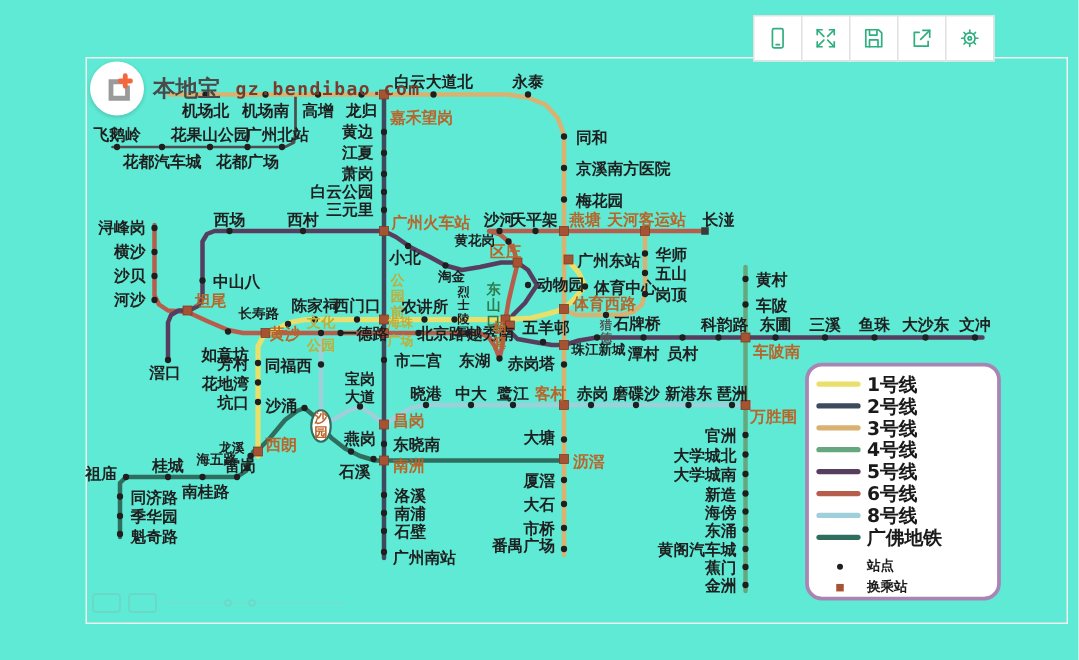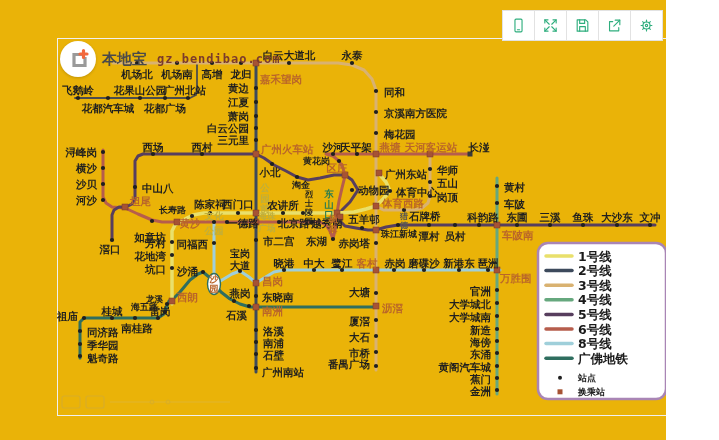--- a/index.html
+++ b/index.html
@@ -1,16 +1,16 @@
 <!DOCTYPE html>
 <html><head>
 <meta charset="utf-8">
 <style>
   html,body{margin:0;padding:0;background:#fff;}
-  .page{position:relative;width:666px;height:440px;background:#eab308;overflow:hidden;
+  .page{position:relative;width:719px;height:440px;background:#5eead4;overflow:hidden;
         font-family:"DejaVu Sans",sans-serif;}
   .toolbar{position:absolute;left:503px;top:10px;display:flex;z-index:5;}
   .tb-btn{width:33px;height:31px;border:1px solid #e2e2e2;margin-left:-1px;background:#fff;
           display:flex;align-items:center;justify-content:center;cursor:pointer;box-sizing:border-box;}
   .tb-btn svg{width:17px;height:17px;stroke:#2fae7e;fill:none;stroke-width:1.6;
               stroke-linecap:round;stroke-linejoin:round;}
   .logo{position:absolute;left:60px;top:41px;display:flex;align-items:center;z-index:4;}
   .logo-badge{width:36px;height:36px;border-radius:50%;background:#fff;
               box-shadow:0 1px 3px rgba(0,0,0,.18);display:flex;align-items:center;justify-content:center;}
   .logo-name{font-size:15px;font-weight:700;color:#4a4a4a;margin-left:6px;}

